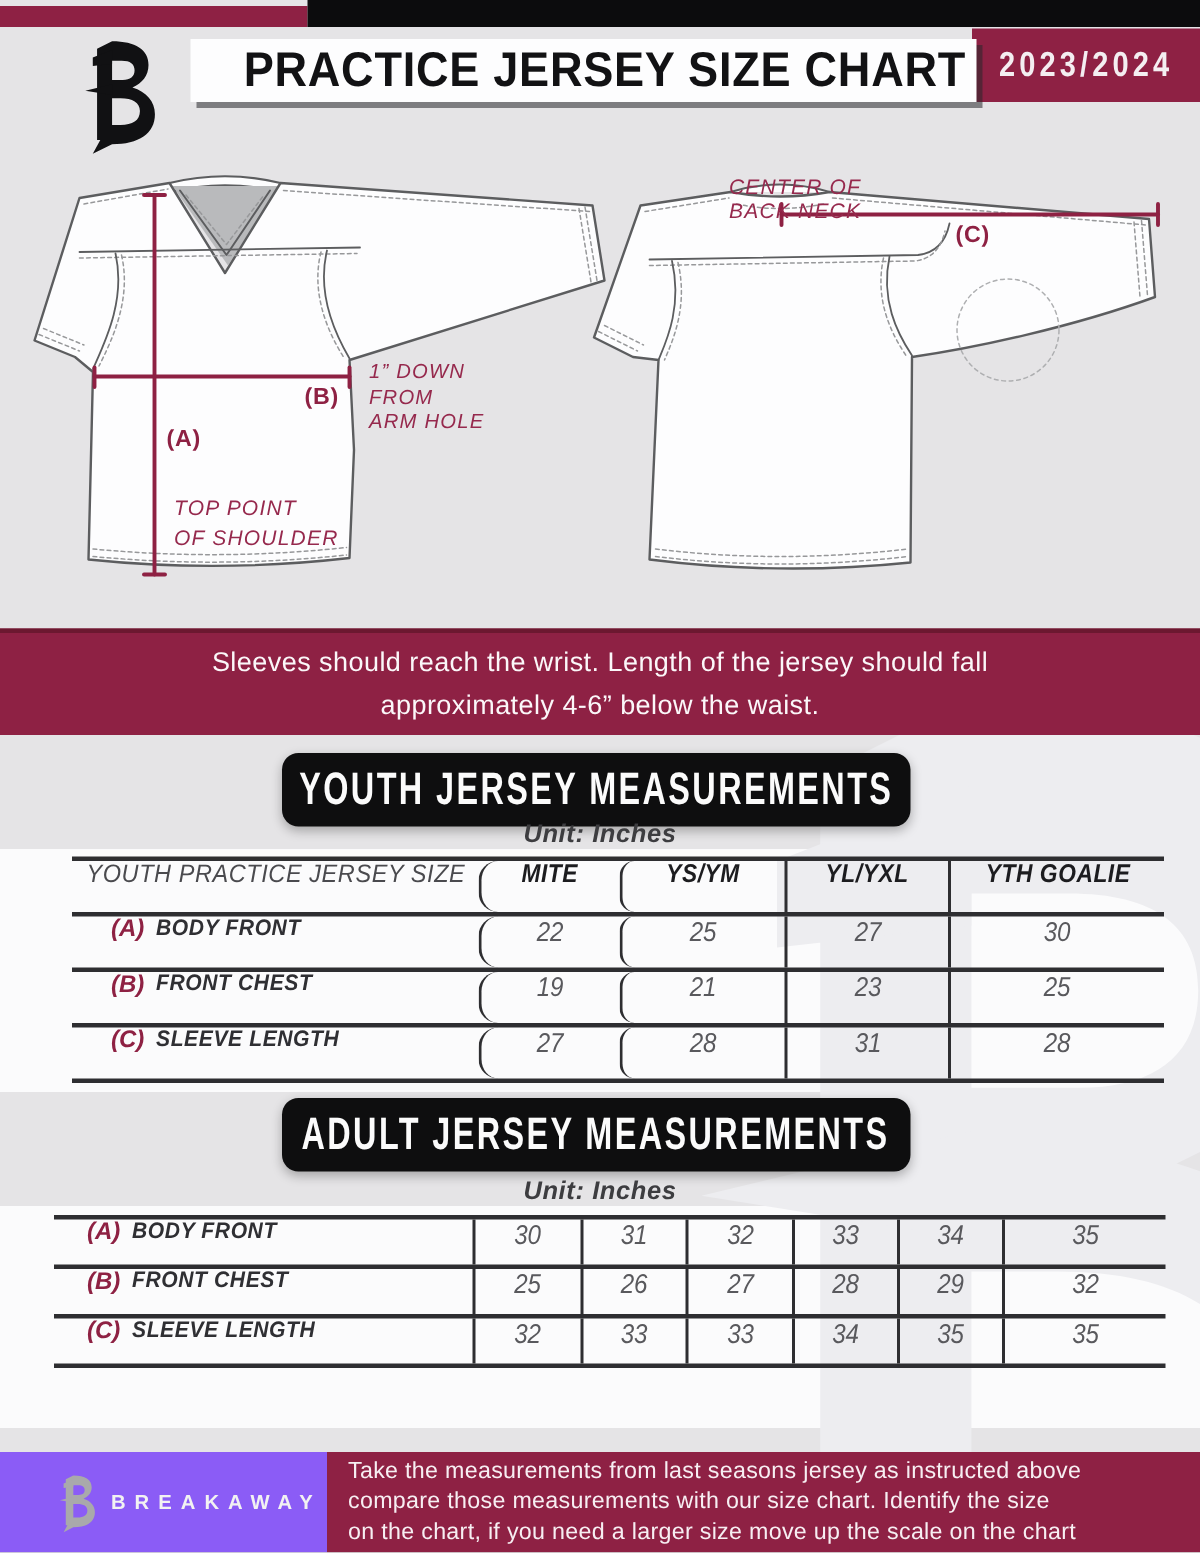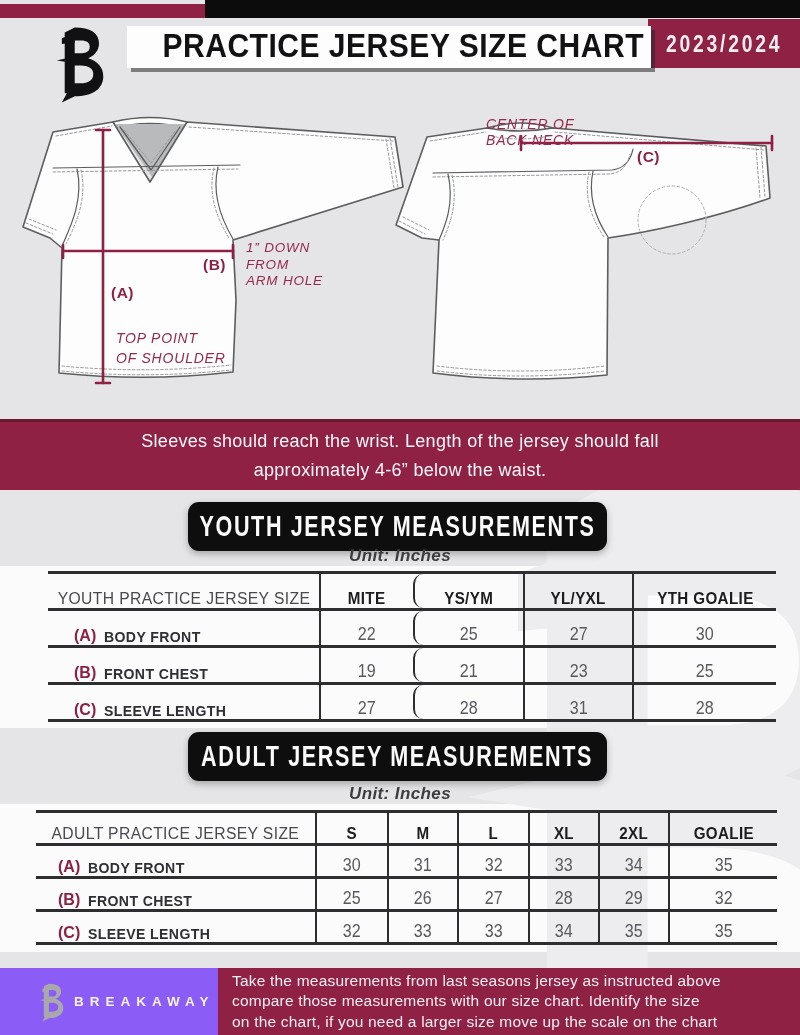--- a/index.html
+++ b/index.html
@@ -67,36 +67,36 @@
   }
   .unit{
     left:0;width:800px;text-align:center;z-index:3;
     font-style:italic;font-size:17px;font-weight:600;color:#3d3d40;letter-spacing:.4px;
   }
 
   
   .tbl{position:absolute;z-index:3;border-bottom:3px solid #2e2e31;}
   .trow{display:flex;border-top:3px solid #2e2e31;}
   .tcell{
-    display:flex;align-items:flex-end;justify-content:center;
-    border-left:2px solid #2e2e31;height:100%;
+    display:flex;align-items:flex-start;justify-content:center;
+    border-left:2px solid #2e2e31;height:100%;font-style:italic;
   }
   .tcell.first{border-left:none;}
   .tbl.youth-t .trow{height:37px;}
   .tbl.adult-t .trow{height:33px;}
   .col-head{font-size:16.5px;font-weight:bold;color:#1c1c1f;letter-spacing:.4px;transform:scale(.92,1.04);}
   .col-head0{font-size:16.5px;color:#4a4a4e;letter-spacing:.4px;transform:scale(.95,1.02);white-space:nowrap;}
   .val{font-size:17.5px;color:#59595d;transform:scale(.92,1.04);}
   .rowlabel{justify-content:flex-start;}
   .rowlabel .key{font-weight:bold;color:#8e2143;font-size:16px;margin-right:8px;}
   .rowlabel .rl{font-weight:bold;color:#2f2f33;font-size:14.5px;letter-spacing:.4px;transform:scale(.97,1.03);transform-origin:left center;}
   
   .yc0{flex:0 0 271px;padding-left:26px;}
   .yc0h{flex:0 0 271px;}
-  .yc1{flex:0 0 94px;}  .yc2{flex:0 0 110px;border-radius:10px;} .yc3{flex:0 0 109px;} .yc4{flex:0 0 144px;}
+  .yc1{flex:0 0 94px;border-radius:13px;}  .yc2{flex:0 0 110px;border-radius:10px;} .yc3{flex:0 0 109px;} .yc4{flex:0 0 144px;}
   
   .ac0{flex:0 0 279px;padding-left:22px;}
   .ac0h{flex:0 0 279px;}
   .ac1{flex:0 0 72px;} .ac2{flex:0 0 70px;} .ac3{flex:0 0 71px;}
   .ac4{flex:0 0 70px;} .ac5{flex:0 0 70px;} .ac6{flex:0 0 109px;}
 
   
   .footer-black{
     left:0;top:968px;width:218px;height:67px;background:#8b5cf6;z-index:3;
     display:flex;align-items:center;
@@ -331,43 +331,20 @@
         </div>
     </div>
   </div>
 
   <div class="abs heading-box" style="top:732px;">
     <span>ADULT JERSEY MEASUREMENTS</span>
   </div>
   <div class="abs unit" style="top:784px;">Unit: Inches</div>
 
   <div class="abs tbl adult-t" style="left:36px;top:810px;width:741px;">
-    <div class="trow">
-      <div class="tcell first ac0h">
-          <span class="col-head0">ADULT PRACTICE JERSEY SIZE</span>
-        </div>
-      <div class="tcell ac1">
-          <span class="col-head">S</span>
-        </div>
-      <div class="tcell ac2">
-          <span class="col-head">M</span>
-        </div>
-      <div class="tcell ac3">
-          <span class="col-head">L</span>
-        </div>
-      <div class="tcell ac4">
-          <span class="col-head">XL</span>
-        </div>
-      <div class="tcell ac5">
-          <span class="col-head">2XL</span>
-        </div>
-      <div class="tcell ac6">
-          <span class="col-head">GOALIE</span>
-        </div>
-    </div>
     <div class="trow">
       <div class="tcell first ac0 rowlabel">
           <span class="key">(A)</span>
           <span class="rl">BODY FRONT</span>
         </div>
       <div class="tcell ac1">
           <span class="val">30</span>
         </div>
       <div class="tcell ac2">
           <span class="val">31</span>

